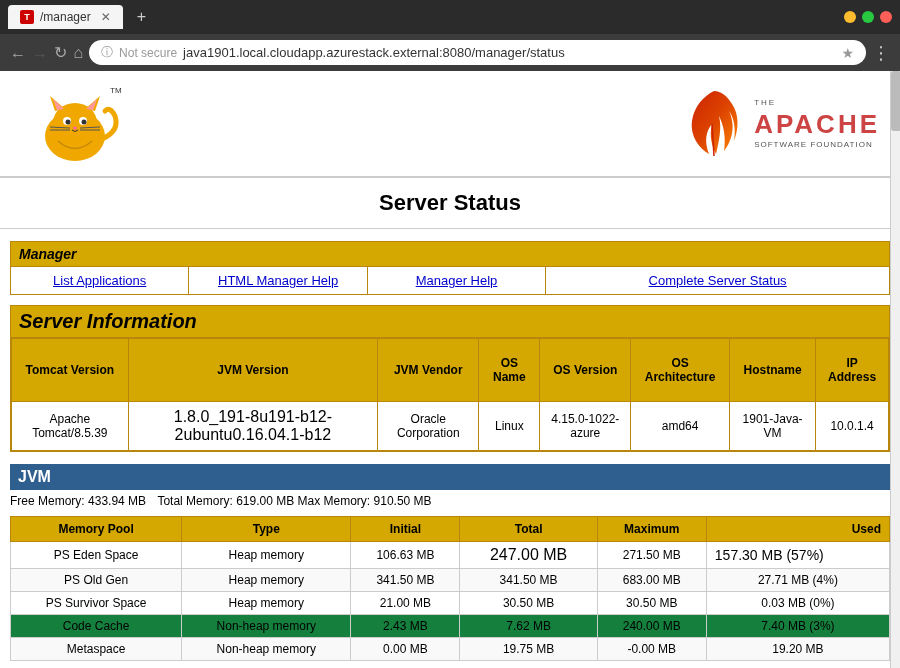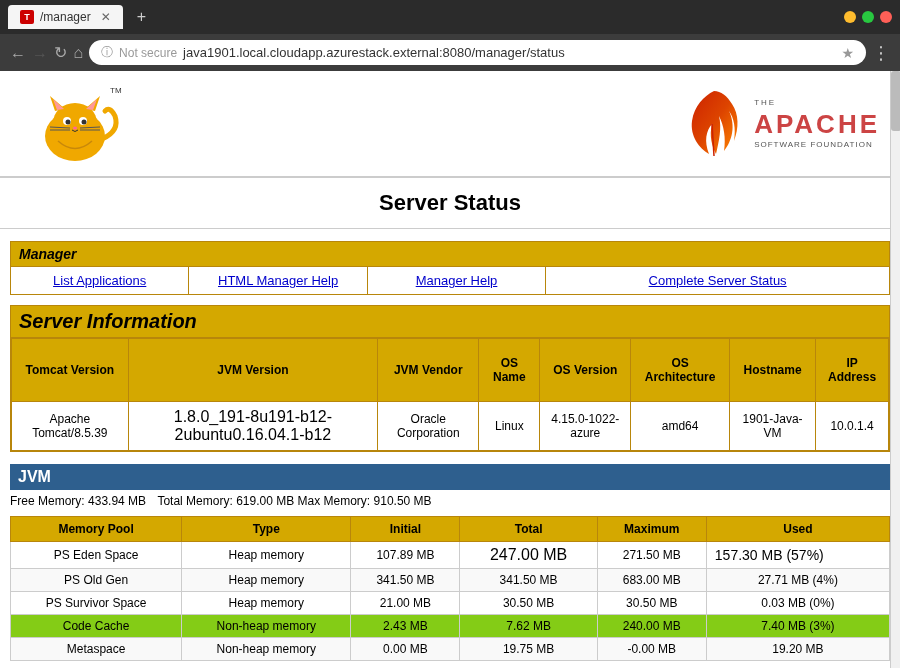--- a/index.html
+++ b/index.html
@@ -160,50 +160,50 @@
           <span>910.50 MB</span>
         </div>
         <table style="width:100%; border-collapse:collapse; margin-top:4px;">
           <thead>
             <tr>
               <th style="background:#d4a800; padding:5px 8px; text-align:center; border:1px solid #b8860b; font-size:12px;">Memory Pool</th>
               <th style="background:#d4a800; padding:5px 8px; text-align:center; border:1px solid #b8860b; font-size:12px;">Type</th>
               <th style="background:#d4a800; padding:5px 8px; text-align:center; border:1px solid #b8860b; font-size:12px;">Initial</th>
               <th style="background:#d4a800; padding:5px 8px; text-align:center; border:1px solid #b8860b; font-size:12px;">Total</th>
               <th style="background:#d4a800; padding:5px 8px; text-align:center; border:1px solid #b8860b; font-size:12px;">Maximum</th>
-              <th style="background:#d4a800; padding:5px 8px; text-align:center; border:1px solid #b8860b; font-size:12px;">Used</th>
+              <th style="background:#d4a800; padding:5px 8px; text-align:right; border:1px solid #b8860b; font-size:12px;">Used</th>
             </tr>
           </thead>
           <tbody id="memory-table-body">
 
           <tr style="background: rgb(255, 255, 255);">
                 <td style="padding: 4px 8px; text-align: center; border: 1px solid rgb(204, 204, 204); font-size: 12px;">PS Eden Space</td>
                 <td style="padding: 4px 8px; text-align: center; border: 1px solid rgb(204, 204, 204); font-size: 12px;">Heap memory</td>
-                <td style="padding: 4px 8px; text-align: center; border: 1px solid rgb(204, 204, 204); font-size: 12px;">107.89 MB</td>
+                <td style="padding: 4px 8px; text-align: center; border: 1px solid rgb(204, 204, 204); font-size: 12px;">106.63 MB</td>
                 <td style="padding: 4px 8px; text-align: center; border: 1px solid rgb(204, 204, 204); font-size: 16px;">247.00 MB</td>
                 <td style="padding: 4px 8px; text-align: center; border: 1px solid rgb(204, 204, 204); font-size: 12px;">271.50 MB</td>
                 <td style="padding: 4px 8px; text-align: left; border: 1px solid rgb(204, 204, 204); font-size: 14px;">157.30 MB (57%)</td>
               </tr>
               <tr style="background: rgb(249, 249, 249);">
                 <td style="padding: 4px 8px; text-align: center; border: 1px solid rgb(204, 204, 204); font-size: 12px;">PS Old Gen</td>
                 <td style="padding: 4px 8px; text-align: center; border: 1px solid rgb(204, 204, 204); font-size: 12px;">Heap memory</td>
                 <td style="padding: 4px 8px; text-align: center; border: 1px solid rgb(204, 204, 204); font-size: 12px;">341.50 MB</td>
                 <td style="padding: 4px 8px; text-align: center; border: 1px solid rgb(204, 204, 204); font-size: 12px;">341.50 MB</td>
                 <td style="padding: 4px 8px; text-align: center; border: 1px solid rgb(204, 204, 204); font-size: 12px;">683.00 MB</td>
                 <td style="padding: 4px 8px; text-align: center; border: 1px solid rgb(204, 204, 204); font-size: 12px;">27.71 MB (4%)</td>
               </tr>
               <tr style="background: rgb(255, 255, 255);">
                 <td style="padding: 4px 8px; text-align: center; border: 1px solid rgb(204, 204, 204); font-size: 12px;">PS Survivor Space</td>
                 <td style="padding: 4px 8px; text-align: center; border: 1px solid rgb(204, 204, 204); font-size: 12px;">Heap memory</td>
                 <td style="padding: 4px 8px; text-align: center; border: 1px solid rgb(204, 204, 204); font-size: 12px;">21.00 MB</td>
                 <td style="padding: 4px 8px; text-align: center; border: 1px solid rgb(204, 204, 204); font-size: 12px;">30.50 MB</td>
                 <td style="padding: 4px 8px; text-align: center; border: 1px solid rgb(204, 204, 204); font-size: 12px;">30.50 MB</td>
                 <td style="padding: 4px 8px; text-align: center; border: 1px solid rgb(204, 204, 204); font-size: 12px;">0.03 MB (0%)</td>
               </tr>
-              <tr style="background: #84cc16;">
+              <tr style="background: #15803d;">
                 <td style="padding: 4px 8px; text-align: center; border: 1px solid rgb(204, 204, 204); font-size: 12px;">Code Cache</td>
                 <td style="padding: 4px 8px; text-align: center; border: 1px solid rgb(204, 204, 204); font-size: 12px;">Non-heap memory</td>
                 <td style="padding: 4px 8px; text-align: center; border: 1px solid rgb(204, 204, 204); font-size: 12px;">2.43 MB</td>
                 <td style="padding: 4px 8px; text-align: center; border: 1px solid rgb(204, 204, 204); font-size: 12px;">7.62 MB</td>
                 <td style="padding: 4px 8px; text-align: center; border: 1px solid rgb(204, 204, 204); font-size: 12px;">240.00 MB</td>
                 <td style="padding: 4px 8px; text-align: center; border: 1px solid rgb(204, 204, 204); font-size: 12px;">7.40 MB (3%)</td>
               </tr>
               <tr style="background: rgb(249, 249, 249);">
                 <td style="padding: 4px 8px; text-align: center; border: 1px solid rgb(204, 204, 204); font-size: 12px;">Metaspace</td>
                 <td style="padding: 4px 8px; text-align: center; border: 1px solid rgb(204, 204, 204); font-size: 12px;">Non-heap memory</td>

